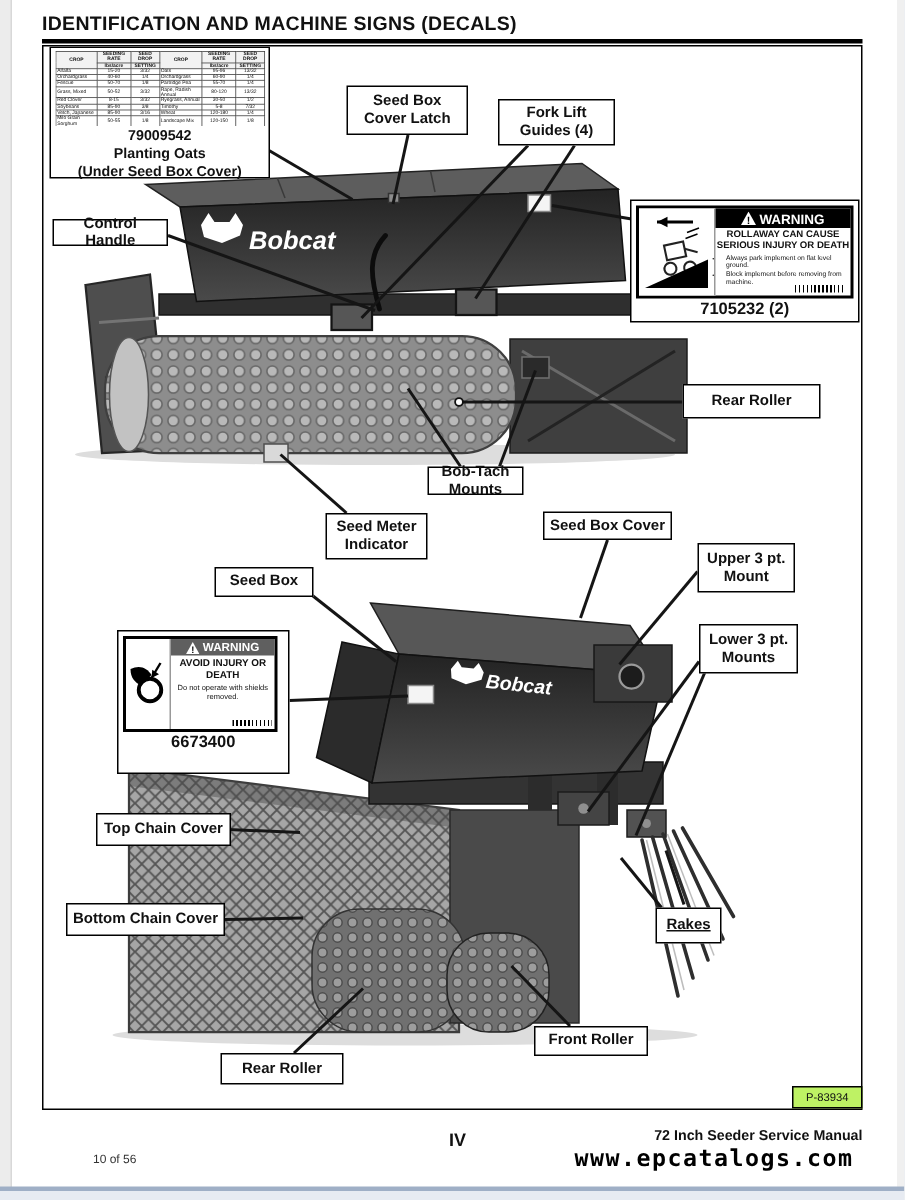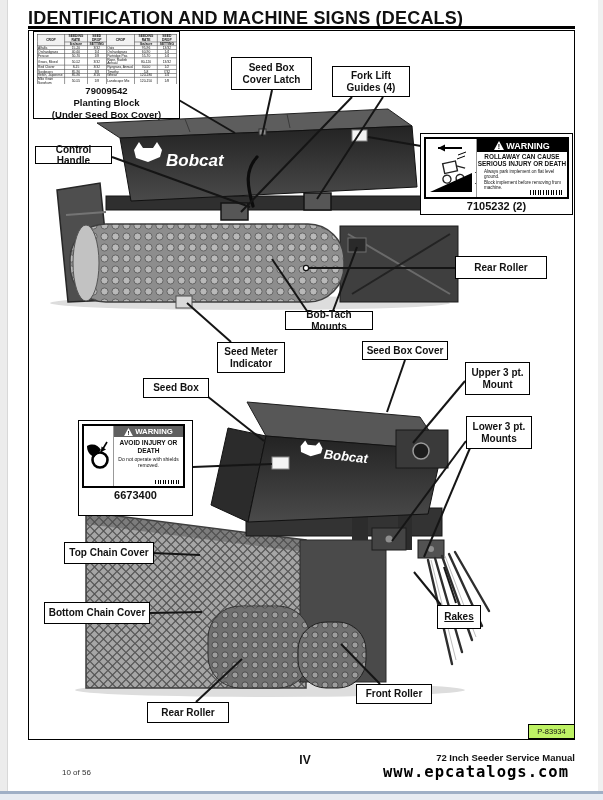--- a/index.html
+++ b/index.html
@@ -4,21 +4,21 @@
 <style>
   html,body{margin:0;padding:0;background:#dfe3ea;}
   .page{position:relative;width:603px;height:800px;background:#fff;overflow:hidden;
         font-family:"Liberation Sans","DejaVu Sans",sans-serif;color:#111;}
   
   .edge-left{position:absolute;left:0;top:0;width:7px;height:800px;background:#ececec;border-right:1px solid #d8d8d8;}
   .edge-right{position:absolute;right:0;top:0;width:5px;height:800px;background:#f0f0f0;}
   .edge-bottom{position:absolute;left:0;top:792px;width:603px;height:8px;background:#e7ebf2;}
   .edge-bottom-line{position:absolute;left:0;top:791px;width:603px;height:3px;background:#9fafc6;}
 
-  .page-title{position:absolute;left:28px;top:8px;font-size:18px;font-weight:bold;letter-spacing:.2px;}
+  .page-title{position:absolute;left:28px;top:8px;font-size:13px;font-weight:bold;letter-spacing:.2px;}
   .title-rule{position:absolute;left:28px;top:26px;width:547px;height:3px;background:#000;}
   .figure-frame{position:absolute;left:28px;top:30px;width:547px;height:710px;border:1.5px solid #000;box-sizing:border-box;background:#fff;}
 
   svg.art{position:absolute;left:0;top:0;z-index:1;pointer-events:none;}
 
   .callout{position:absolute;z-index:3;background:#fff;border:1.6px solid #000;box-sizing:border-box;
            display:flex;align-items:center;justify-content:center;text-align:center;
            font-weight:bold;font-size:10px;line-height:1.12;padding:1px 2px;}
 
   
@@ -297,29 +297,29 @@
                 <td>1/8</td>
                 <td class="crop">Landscape Mix</td>
                 <td>120-150</td>
                 <td>1/8</td>
               </tr>
             </tbody>
           </table>
       </div>
     </div>
     <div class="chart-caption">79009542</div>
-    <div class="chart-caption">Planting Block</div>
+    <div class="chart-caption">Planting Oats</div>
     <div class="chart-caption">(Under Seed Box Cover)</div>
   </div>
 
   <div class="callout" style="left:231px;top:57px;width:81px;height:33px;">Seed Box Cover Latch</div>
   <div class="callout" style="left:332px;top:66px;width:78px;height:31px;">Fork Lift Guides (4)</div>
   <div class="callout" style="left:35px;top:146px;width:77px;height:18px;">Control Handle</div>
   <div class="callout" style="left:455px;top:256px;width:92px;height:23px;">Rear Roller</div>
-  <div class="callout" style="left:285px;top:311px;width:88px;height:19px;">Bob-Tach Mounts</div>
+  <div class="callout" style="left:285px;top:311px;width:64px;height:19px;">Bob-Tach Mounts</div>
   <div class="callout" style="left:217px;top:342px;width:68px;height:31px;">Seed Meter Indicator</div>
   <div class="callout" style="left:362px;top:341px;width:86px;height:19px;">Seed Box Cover</div>
   <div class="callout" style="left:143px;top:378px;width:66px;height:20px;">Seed Box</div>
   <div class="callout" style="left:465px;top:362px;width:65px;height:33px;">Upper 3 pt. Mount</div>
   <div class="callout" style="left:466px;top:416px;width:66px;height:33px;">Lower 3 pt. Mounts</div>
   <div class="callout" style="left:44px;top:602px;width:106px;height:22px;">Bottom Chain Cover</div>
   <div class="callout" style="left:64px;top:542px;width:90px;height:22px;">Top Chain Cover</div>
   <div class="callout" style="left:437px;top:605px;width:44px;height:24px;text-decoration:underline;">Rakes</div>
   <div class="callout" style="left:356px;top:684px;width:76px;height:20px;">Front Roller</div>
   <div class="callout" style="left:147px;top:702px;width:82px;height:21px;">Rear Roller</div>

